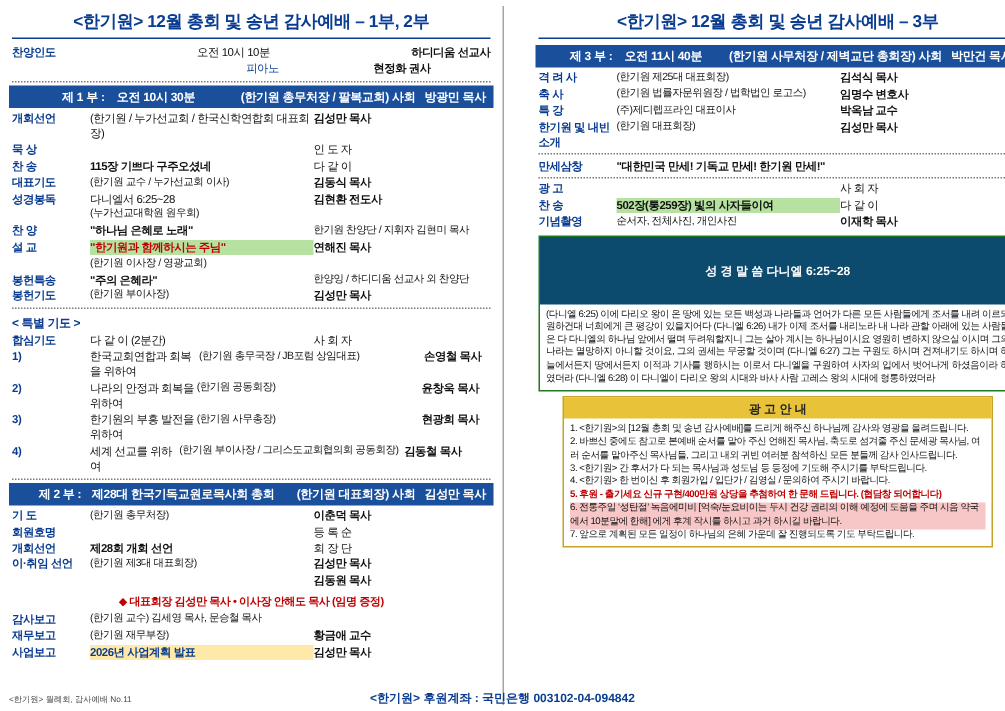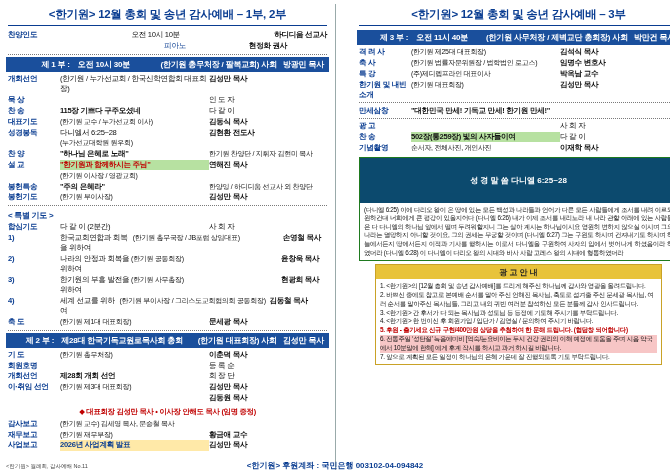--- a/index.html
+++ b/index.html
@@ -157,25 +157,20 @@
           <span class="m">한기원의 부흥 발전을 위하여</span>
           <span class="r2 tiny">(한기원 사무총장)</span>
           <span class="bold" style="width:60px;">현광희 목사</span>
         </div>
       <div class="row">
           <span class="l">4)</span>
           <span class="m">세계 선교를 위하여</span>
           <span class="r2 tiny">(한기원 부이사장 / 그리스도교회협의회 공동회장)</span>
           <span class="bold" style="width:60px;">김동철 목사</span>
         </div>
-      <div class="row">
-          <span class="l">축 도</span>
-          <span class="m tiny">(한기원 제1대 대표회장)</span>
-          <span class="r bold">문세광 목사</span>
-        </div>
     </div>
 
     <div class="dotline"></div>
 
     <div class="bluebar">
       <span>제 2 부 :</span>
       <span style="margin-left:5px;">제28대 한국기독교원로목사회 총회</span>
       <span class="right">
         <span>(한기원 대표회장) 사회</span>
         <span style="margin-left:4px;">김성만 목사</span>

